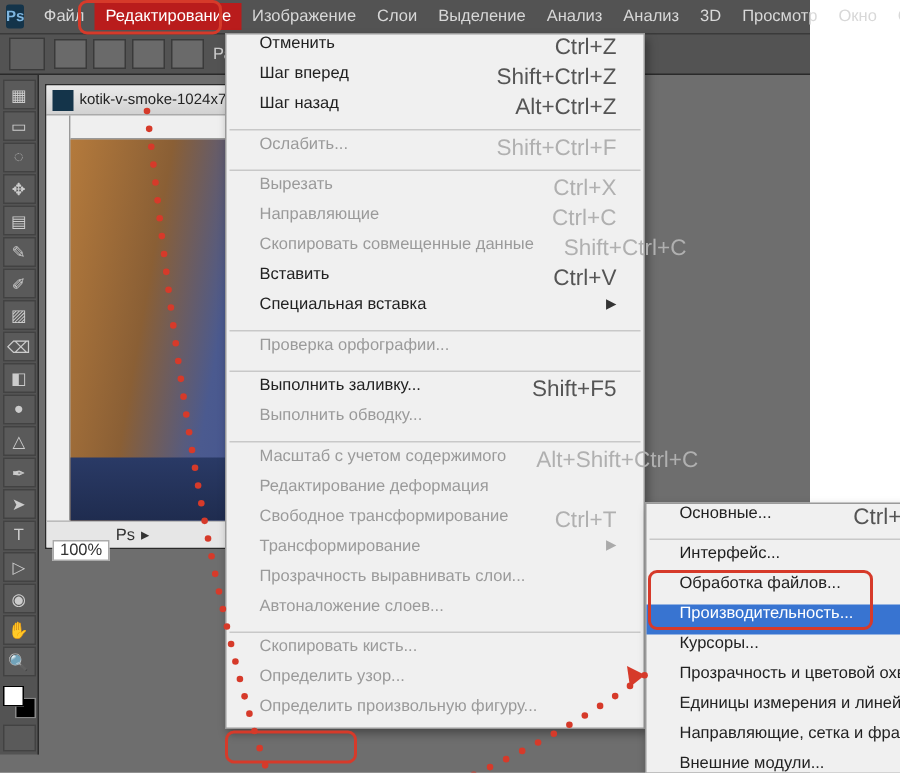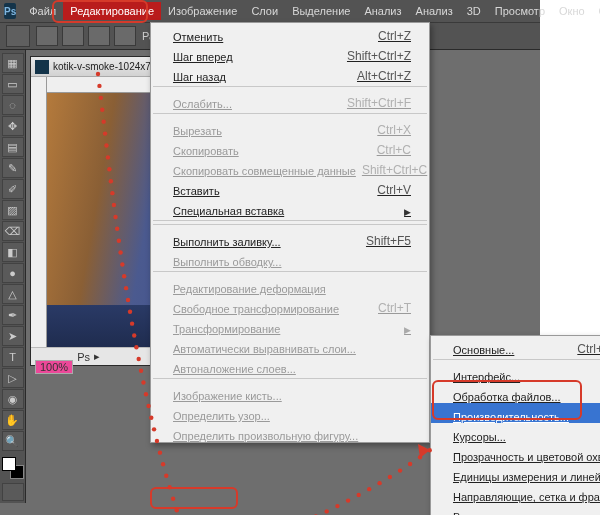--- a/index.html
+++ b/index.html
@@ -27,27 +27,27 @@
 .doc-titlebar .title { font-size: 10px; color: #222; flex: 1; white-space: nowrap; overflow: hidden; }
 .doc-titlebar .wbtn { width: 20px; height: 14px; margin-left: 2px; background: #ddd; border: 1px solid #999; font-size: 9px; text-align: center; line-height: 12px; }
 .doc-titlebar .close { background: #d44; color: #fff; border-color: #a22; }
 .doc-canvas { position: relative; height: 270px; background: #888; display: flex; }
 .ruler-v { width: 16px; background: #efefef; border-right: 1px solid #999; }
 .canvas-col { flex: 1; display: flex; flex-direction: column; }
 .ruler-h { height: 16px; background: #efefef; border-bottom: 1px solid #999; }
 .image-area { flex: 1; background: linear-gradient(100deg, #b47a3c 0%, #8a5f35 18%, #4b5a8f 32%, #3c4f8e 55%, #b98338 75%, #a46f32 100%); position: relative; }
 .image-area::after { content: ""; position: absolute; left: 0; right: 0; bottom: 0; height: 42px; background: linear-gradient(#2a3a66,#1f2c4f); }
 .doc-status { height: 18px; background: #e6e6e6; border-top: 1px solid #bbb; display: flex; align-items: center; font-size: 10px; color: #333; padding: 0 4px; gap: 4px; }
-.doc-status .pct { background: #ec4899; border: 1px solid #aaa; padding: 0 4px; margin-top: 20px; }
+.doc-status .pct { background: #ffffff; border: 1px solid #aaa; padding: 0 4px; margin-top: 20px; }
 .dropdown { position: absolute; background: #f0f0f0; border: 1px solid #9a9a9a; box-shadow: 2px 3px 6px rgba(0,0,0,0.35); }
 .main-menu { left: 150px; top: 22px; width: 280px; }
-.dd-item { display: flex; align-items: flex-end; height: 20px; padding: 0 18px 0 22px; color: #222; cursor: default; text-decoration: underline; }
+.dd-item { display: flex; align-items: flex-start; height: 20px; padding: 0 18px 0 22px; color: #222; cursor: default; }
 .dd-item.disabled { color: #9a9a9a; }
 .dd-item .label { flex: 1; white-space: nowrap; }
-.dd-item .shortcut { color: #555; font-size: 12px; margin-left: 6px; }
+.dd-item .shortcut { color: #555; font-size: 15px; margin-left: 20px; }
 .dd-item.disabled .shortcut { color: #b0b0b0; }
 .dd-item .arrow { font-size: 9px; color: #333; margin-left: auto; }
 .dd-item.disabled .arrow { color: #aaa; }
 .dd-item.selected { background: #3874d1; color: #fff; }
 .dd-sep { height: 1px; background: #c8c8c8; margin: 3px 2px; }
 .sub-menu { left: 430px; top: 335px; width: 200px; }
 .highlight { position: absolute; border: 2px solid #d63a2a; border-radius: 6px; pointer-events: none; }
 .hl1 { left: 52px; top: 0px; width: 96px; height: 23px; }
 .hl2 { left: 150px; top: 487px; width: 88px; height: 22px; }
 .hl3 { left: 432px; top: 380px; width: 150px; height: 40px; }
@@ -158,65 +158,72 @@
       <div class="dd-item disabled">
         <span class="label">Ослабить...</span>
         <span class="shortcut">Shift+Ctrl+F</span>
       </div>
       <div class="dd-sep"></div>
       <div class="dd-item disabled">
         <span class="label">Вырезать</span>
         <span class="shortcut">Ctrl+X</span>
       </div>
       <div class="dd-item disabled">
-        <span class="label">Скопировать</span>
+        <span class="label">Направляющие</span>
         <span class="shortcut">Ctrl+C</span>
       </div>
       <div class="dd-item disabled">
         <span class="label">Скопировать совмещенные данные</span>
         <span class="shortcut">Shift+Ctrl+C</span>
       </div>
       <div class="dd-item">
         <span class="label">Вставить</span>
         <span class="shortcut">Ctrl+V</span>
       </div>
       <div class="dd-item">
         <span class="label">Специальная вставка</span>
         <span class="arrow">▶</span>
       </div>
       <div class="dd-sep"></div>
+      <div class="dd-item disabled">
+        <span class="label">Проверка орфографии...</span>
+      </div>
       <div class="dd-sep"></div>
       <div class="dd-item">
         <span class="label">Выполнить заливку...</span>
         <span class="shortcut">Shift+F5</span>
       </div>
       <div class="dd-item disabled">
         <span class="label">Выполнить обводку...</span>
       </div>
       <div class="dd-sep"></div>
       <div class="dd-item disabled">
+        <span class="label">Масштаб с учетом содержимого</span>
+        <span class="shortcut">Alt+Shift+Ctrl+C</span>
+      </div>
+      <div class="dd-item disabled">
         <span class="label">Редактирование деформация</span>
       </div>
       <div class="dd-item disabled">
         <span class="label">Свободное трансформирование</span>
         <span class="shortcut">Ctrl+T</span>
       </div>
       <div class="dd-item disabled">
         <span class="label">Трансформирование</span>
         <span class="arrow">▶</span>
       </div>
       <div class="dd-item disabled">
-        <span class="label">Автоматически выравнивать слои...</span>
+        <span class="label">Прозрачность выравнивать слои...</span>
       </div>
       <div class="dd-item disabled">
         <span class="label">Автоналожение слоев...</span>
       </div>
       <div class="dd-sep"></div>
       <div class="dd-item disabled">
-        <span class="label">Изображение кисть...</span>
+        <span class="label">Скопировать кисть...</span>
       </div>
       <div class="dd-item disabled">
         <span class="label">Определить узор...</span>
       </div>
       <div class="dd-item disabled">
         <span class="label">Определить произвольную фигуру...</span>
       </div>
     </div>
 
   <div class="dropdown sub-menu" id="prefs-menu">

